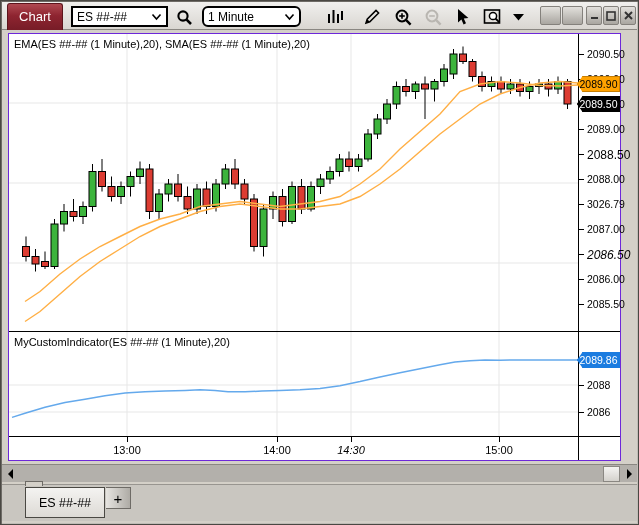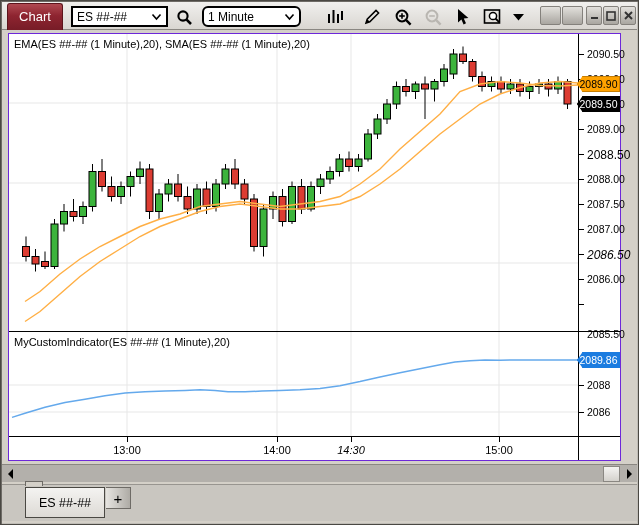--- a/index.html
+++ b/index.html
@@ -341,29 +341,29 @@
       <div style="position: absolute; left: 578px; top: 38.5px; font-size: 10.5px; white-space: nowrap;">2090.00</div>
       <div style="position: absolute; left: 570px; top: 69.5px; width: 5px; height: 1px; background: rgb(0, 0, 0);"></div>
       <div style="position: absolute; left: 578px; top: 63.5px; font-size: 10.5px; white-space: nowrap;">2089.50</div>
       <div style="position: absolute; left: 570px; top: 94.5px; width: 5px; height: 1px; background: rgb(0, 0, 0);"></div>
       <div style="position: absolute; left: 578px; top: 88.5px; font-size: 10.5px; white-space: nowrap;">2089.00</div>
       <div style="position: absolute; left: 570px; top: 119.5px; width: 5px; height: 1px; background: rgb(0, 0, 0);"></div>
       <div style="position: absolute; left: 578px; top: 113.5px; font-size: 12px; white-space: nowrap;">2088.50</div>
       <div style="position: absolute; left: 570px; top: 144.5px; width: 5px; height: 1px; background: rgb(0, 0, 0);"></div>
       <div style="position: absolute; left: 578px; top: 138.5px; font-size: 10.5px; white-space: nowrap;">2088.00</div>
       <div style="position: absolute; left: 570px; top: 169.5px; width: 5px; height: 1px; background: rgb(0, 0, 0);"></div>
-      <div style="position: absolute; left: 578px; top: 163.5px; font-size: 10.5px; white-space: nowrap;">2087.50</div>
+      <div style="position: absolute; left: 578px; top: 163.5px; font-size: 10.5px; white-space: nowrap;">3026.79</div>
       <div style="position: absolute; left: 570px; top: 194.5px; width: 5px; height: 1px; background: rgb(0, 0, 0);"></div>
       <div style="position: absolute; left: 578px; top: 188.5px; font-size: 10.5px; white-space: nowrap;">2087.00</div>
       <div style="position: absolute; left: 570px; top: 219.5px; width: 5px; height: 1px; background: rgb(0, 0, 0);"></div>
       <div style="position: absolute; left: 578px; top: 213.5px; font-size: 12px; white-space: nowrap; font-style: italic;">2086.50</div>
       <div style="position: absolute; left: 570px; top: 244.5px; width: 5px; height: 1px; background: rgb(0, 0, 0);"></div>
       <div style="position: absolute; left: 578px; top: 238.5px; font-size: 10.5px; white-space: nowrap;">2086.00</div>
       <div style="position: absolute; left: 570px; top: 269.5px; width: 5px; height: 1px; background: rgb(0, 0, 0);"></div>
-      <div style="position: absolute; left: 578px; top: 263.5px; font-size: 10.5px; white-space: nowrap; margin-top: 30px;">2085.50</div>
+      <div style="position: absolute; left: 578px; top: 263.5px; font-size: 10.5px; white-space: nowrap;">2085.50</div>
       <div style="position: absolute; left: 570px; top: 350.5px; width: 5px; height: 1px; background: rgb(0, 0, 0);"></div>
       <div style="position: absolute; left: 578px; top: 344.5px; font-size: 10.5px; white-space: nowrap;">2088</div>
       <div style="position: absolute; left: 570px; top: 377.5px; width: 5px; height: 1px; background: rgb(0, 0, 0);"></div>
       <div style="position: absolute; left: 578px; top: 371.5px; font-size: 10.5px; white-space: nowrap;">2086</div>
       <div style="position: absolute; left: 568px; top: 42px; width: 43px; height: 16px; background: rgb(255, 162, 0); color: rgb(0, 0, 0); font-size: 10.5px; line-height: 16px; text-align: center; box-shadow: rgb(200, 126, 0) 0px 0px 0px 1px inset; clip-path: polygon(13% 0px, 100% 0px, 100% 100%, 13% 100%, 0px 50%);">2089.90</div>
       <div style="position: absolute; left: 568px; top: 62px; width: 43px; height: 16px; background: rgb(0, 0, 0); color: rgb(255, 255, 255); font-size: 10.5px; line-height: 16px; text-align: center; box-shadow: rgb(0, 0, 0) 0px 0px 0px 1px inset; clip-path: polygon(13% 0px, 100% 0px, 100% 100%, 13% 100%, 0px 50%);">2089.50</div>
       <div style="position: absolute; left: 568px; top: 317.9px; width: 43px; height: 16px; background: rgb(27, 124, 224); color: rgb(255, 255, 255); font-size: 10.5px; line-height: 16px; text-align: center; box-shadow: rgb(27, 124, 224) 0px 0px 0px 1px inset; clip-path: polygon(13% 0px, 100% 0px, 100% 100%, 13% 100%, 0px 50%);">2089.86</div>
       <div style="position: absolute; left: 118px; top: 403px; width: 1px; height: 5px; background: rgb(0, 0, 0);"></div>
       <div style="position: absolute; left: 118px; top: 410px; font-size: 11px; transform: translateX(-50%);">13:00</div>
       <div style="position: absolute; left: 268px; top: 403px; width: 1px; height: 5px; background: rgb(0, 0, 0);"></div>

